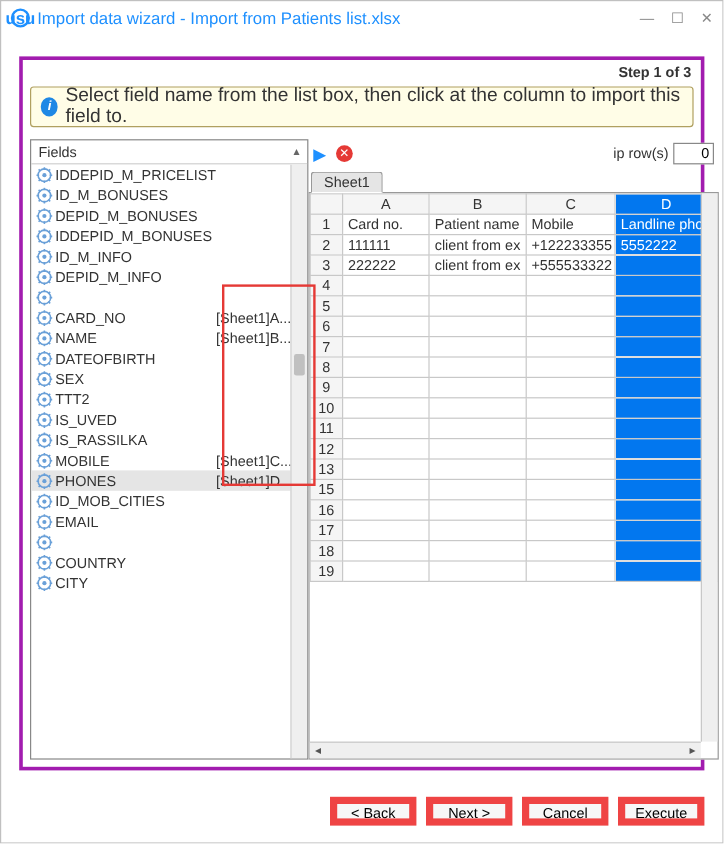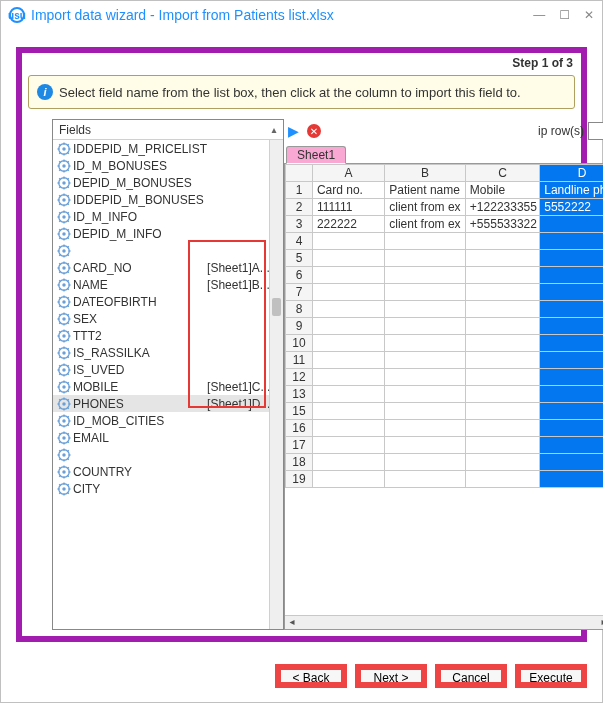--- a/index.html
+++ b/index.html
@@ -1,49 +1,49 @@
 <!DOCTYPE html>
 <html><head>
 <meta charset="utf-8">
 <style>
   * { box-sizing: border-box; font-family: "Segoe UI", Tahoma, sans-serif; }
   body { margin: 0; padding: 0; background: #fff; width: 603px; height: 703px; overflow: hidden; font-size: 12px; color: #333; }
   .window { width: 603px; height: 703px; border: 1px solid #c0c0c0; position: relative; }
   .titlebar { height: 28px; display: flex; align-items: center; padding: 0 8px; }
-  .app-icon { width: 16px; height: 16px; border: 2px solid #1e90ff; border-radius: 50%; color: #1e90ff; font-size: 10px; font-weight: bold; display: flex; align-items: center; justify-content: center; margin-right: 6px; }
+  .app-icon { width: 16px; height: 16px; border: 2px solid #1e90ff; border-radius: 50%; color: #1e90ff; font-size: 14px; font-weight: bold; display: flex; align-items: center; justify-content: center; margin-right: 6px; }
   .title-text { color: #1e90ff; font-size: 14px; flex: 1; }
   .win-controls { display: flex; gap: 14px; color: #888; }
   .win-controls span { cursor: pointer; font-size: 12px; line-height: 1; }
-  .content { position: absolute; top: 46px; left: 15px; right: 15px; bottom: 60px; border: 6px solid #a21caf; background: #fff; }
+  .content { position: absolute; top: 46px; left: 15px; right: 15px; bottom: 60px; border: 3px solid #a21caf; background: #fff; }
   .step-bar { position: absolute; top: 0; left: 0; right: 0; height: 20px; font-weight: bold; text-align: right; padding: 3px 8px 0 0; font-size: 12px; }
   .info-box { position: absolute; top: 22px; left: 6px; right: 6px; height: 34px; background: #fffde7; border: 1px solid #b0a060; border-radius: 3px; display: flex; align-items: center; padding: 0 8px; }
   .info-icon { width: 16px; height: 16px; background: #1e88e5; color: #fff; border-radius: 50%; display: flex; align-items: center; justify-content: center; font-size: 11px; font-weight: bold; font-style: italic; margin-right: 6px; }
-  .info-text { font-size: 13px; color: #333; }
-  .body-split { position: absolute; top: 66px; left: 6px; right: 6px; bottom: 6px; display: flex; margin-left: 24px; }
+  .info-text { font-size: 16px; color: #333; }
+  .body-split { position: absolute; top: 66px; left: 6px; right: 6px; bottom: 6px; display: flex; }
   .fields-panel { width: 238px; border: 1px solid #888; background: #fff; display: flex; flex-direction: column; }
   .fields-header { padding: 2px 6px; height: 20px; line-height: 16px; border-bottom: 1px solid #d0d0d0; font-size: 12px; position: relative; }
   .scroll-up-placeholder { position:absolute; right:2px; top:2px; width:14px; height:14px; color:#666; font-size:10px; text-align:center; }
   .fields-list { flex: 1; overflow: hidden; position: relative; }
   .fields-scroll { position:absolute; right:0; top:0; bottom:0; width:14px; background:#efefef; border-left:1px solid #d0d0d0;}
   .fields-scroll .thumb { position:absolute; left:2px; right:2px; top:158px; height:18px; background:#c0c0c0; border-radius:2px;}
   .field-row { display: flex; align-items: center; height: 17px; padding: 0 4px; font-size: 12px; white-space: nowrap; }
   .field-row.selected { background: #e5e5e5; }
   .field-icon { width: 14px; height: 14px; margin-right: 2px; flex-shrink: 0; }
   .field-name { flex: 1; overflow: hidden; text-overflow: ellipsis; }
   .field-map { width: 72px; text-align: left; font-size: 12px; overflow: hidden; text-overflow: ellipsis; }
   .splitter { width: 6px; background: transparent; cursor: col-resize; }
   .right-panel { flex: 1; display: flex; flex-direction: column; }
   .right-toolbar { height: 24px; display: flex; align-items: center; padding: 0 4px; }
   .toolbar-spacer { flex:1; }
   .rt-play { color:#1e90ff; font-size:14px; margin-right:8px;}
   .rt-del { width:14px; height:14px; background:#e53935; border-radius:50%; color:#fff; font-size:10px; display:flex;align-items:center;justify-content:center;}
   .skip-label { font-size:12px; margin-right:4px;}
   .skip-input { width:34px; height:18px; border:1px solid #888; font-size:12px; text-align:right; padding:0 3px;}
   .sheet-tabs { height: 20px; display: flex; align-items: flex-end; padding-left: 2px; }
-  .sheet-tab { border: 1px solid #999; border-bottom: 1px solid #fff; background: #f9a8d4; padding: 1px 10px; font-size: 12px; border-radius: 3px 3px 0 0; position: relative; top: 1px; z-index: 2;}
+  .sheet-tab { border: 1px solid #999; border-bottom: 1px solid #fff; background: #e5e5e5; padding: 1px 10px; font-size: 12px; border-radius: 3px 3px 0 0; position: relative; top: 1px; z-index: 2;}
   .grid-wrapper { flex:1; border:1px solid #999; background:#fff; position:relative; overflow:hidden;}
   table.grid { border-collapse: collapse; width: 340px; table-layout: fixed; }
   table.grid th, table.grid td { border: 1px solid #c8c8c8; padding: 0 4px; height: 17px; font-size: 12px; text-align: left; white-space: nowrap; overflow: hidden; }
   table.grid th { background: #f5f5f5; font-weight: normal; text-align: center; }
   table.grid .rowhead { background: #f5f5f5; text-align: center; width: 26px; }
   table.grid .corner { background: #f5f5f5; width: 26px; }
   .colA { width: 70px; }
   .colB { width: 78px; }
   .colC { width: 72px; }
   .colD { width: 82px; background: #0277ef; color: #fff; }
@@ -311,39 +311,39 @@
                     <line x1="8" y1="0.5" x2="8" y2="3"></line>
                     <line x1="8" y1="13" x2="8" y2="15.5"></line>
                     <line x1="0.5" y1="8" x2="3" y2="8"></line>
                     <line x1="13" y1="8" x2="15.5" y2="8"></line>
                     <line x1="2.5" y1="2.5" x2="4.3" y2="4.3"></line>
                     <line x1="11.7" y1="11.7" x2="13.5" y2="13.5"></line>
                     <line x1="2.5" y1="13.5" x2="4.3" y2="11.7"></line>
                     <line x1="11.7" y1="4.3" x2="13.5" y2="2.5"></line>
                   </g>
                 </svg></span>
+              <span class="field-name">IS_UVED</span>
+              <span class="field-map"></span>
+            </div>
+            <div class="field-row">
+              <span class="field-icon"><svg class="gear-svg" viewBox="0 0 16 16">
+                  <circle cx="8" cy="8" r="6" fill="none" stroke="#6aa0d8" stroke-width="1.5"></circle>
+                  <circle cx="8" cy="8" r="2" fill="#6aa0d8"></circle>
+                  <g stroke="#6aa0d8" stroke-width="1.5">
+                    <line x1="8" y1="0.5" x2="8" y2="3"></line>
+                    <line x1="8" y1="13" x2="8" y2="15.5"></line>
+                    <line x1="0.5" y1="8" x2="3" y2="8"></line>
+                    <line x1="13" y1="8" x2="15.5" y2="8"></line>
+                    <line x1="2.5" y1="2.5" x2="4.3" y2="4.3"></line>
+                    <line x1="11.7" y1="11.7" x2="13.5" y2="13.5"></line>
+                    <line x1="2.5" y1="13.5" x2="4.3" y2="11.7"></line>
+                    <line x1="11.7" y1="4.3" x2="13.5" y2="2.5"></line>
+                  </g>
+                </svg></span>
               <span class="field-name">IS_RASSILKA</span>
-              <span class="field-map"></span>
-            </div>
-            <div class="field-row">
-              <span class="field-icon"><svg class="gear-svg" viewBox="0 0 16 16">
-                  <circle cx="8" cy="8" r="6" fill="none" stroke="#6aa0d8" stroke-width="1.5"></circle>
-                  <circle cx="8" cy="8" r="2" fill="#6aa0d8"></circle>
-                  <g stroke="#6aa0d8" stroke-width="1.5">
-                    <line x1="8" y1="0.5" x2="8" y2="3"></line>
-                    <line x1="8" y1="13" x2="8" y2="15.5"></line>
-                    <line x1="0.5" y1="8" x2="3" y2="8"></line>
-                    <line x1="13" y1="8" x2="15.5" y2="8"></line>
-                    <line x1="2.5" y1="2.5" x2="4.3" y2="4.3"></line>
-                    <line x1="11.7" y1="11.7" x2="13.5" y2="13.5"></line>
-                    <line x1="2.5" y1="13.5" x2="4.3" y2="11.7"></line>
-                    <line x1="11.7" y1="4.3" x2="13.5" y2="2.5"></line>
-                  </g>
-                </svg></span>
-              <span class="field-name">IS_UVED</span>
               <span class="field-map"></span>
             </div>
             <div class="field-row">
               <span class="field-icon"><svg class="gear-svg" viewBox="0 0 16 16">
                   <circle cx="8" cy="8" r="6" fill="none" stroke="#6aa0d8" stroke-width="1.5"></circle>
                   <circle cx="8" cy="8" r="2" fill="#6aa0d8"></circle>
                   <g stroke="#6aa0d8" stroke-width="1.5">
                     <line x1="8" y1="0.5" x2="8" y2="3"></line>
                     <line x1="8" y1="13" x2="8" y2="15.5"></line>
                     <line x1="0.5" y1="8" x2="3" y2="8"></line>

